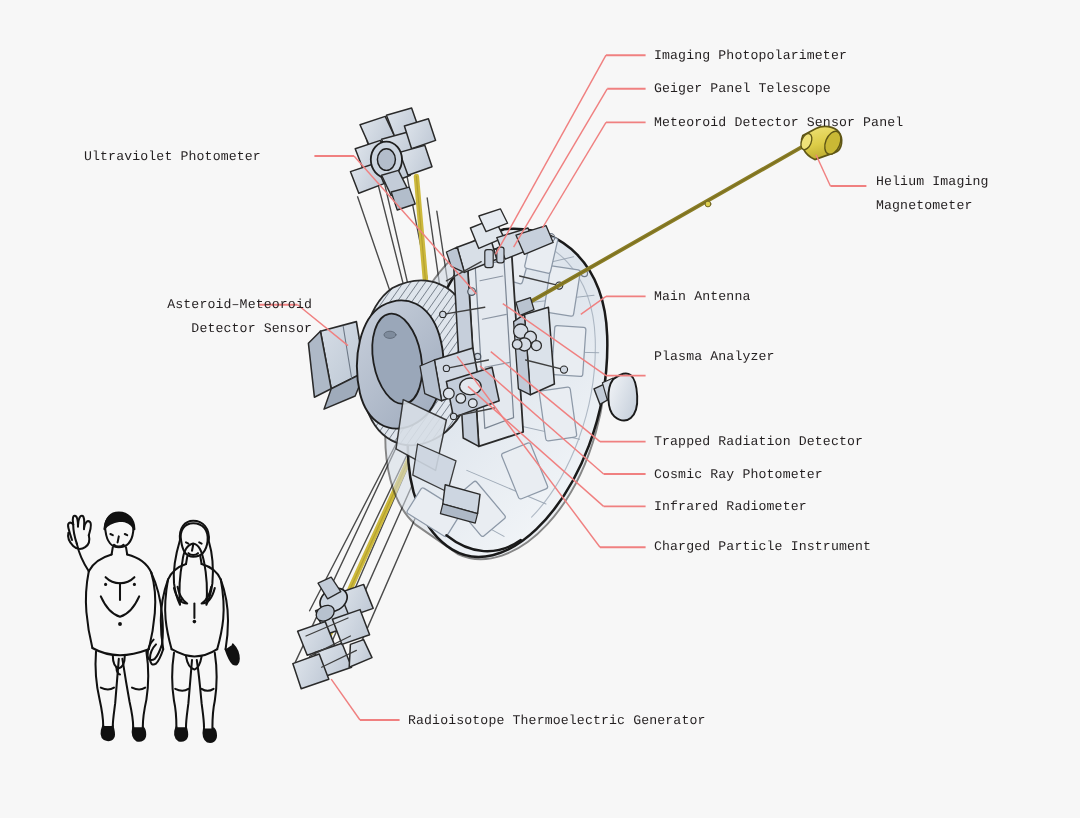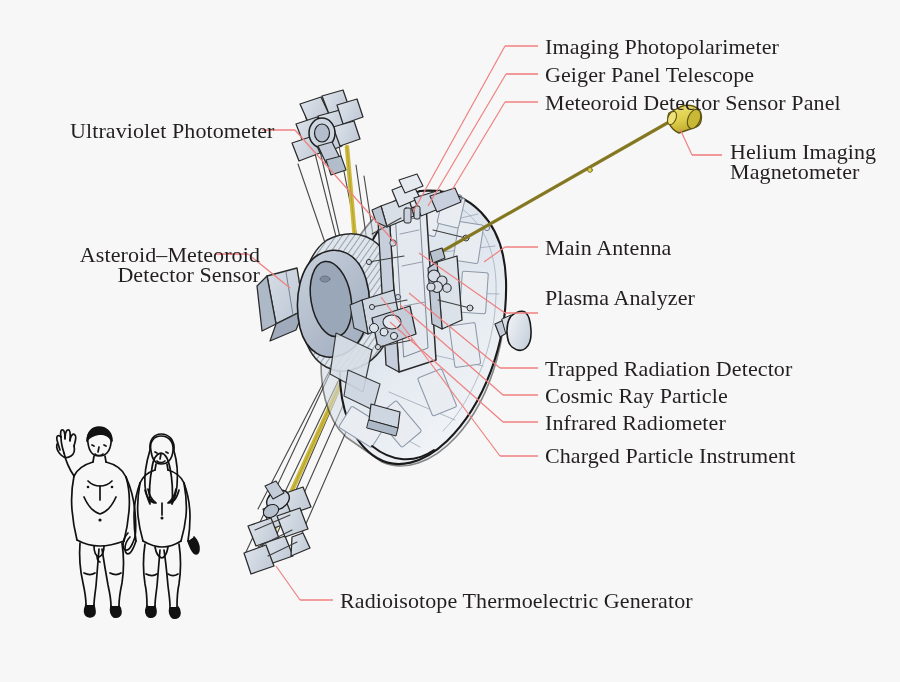--- a/index.html
+++ b/index.html
@@ -17,22 +17,22 @@
   }
   #diagram-svg {
     position: absolute;
     left: 0;
     top: 0;
     width: 900px;
     height: 682px;
   }
   .callout-label {
     position: absolute;
-    font-family: Liberation Serif, serif;
-    font-size: 22px;
+    font-family: Liberation Mono, monospace;
+    font-size: 11px;
     line-height: 20px;
     color: #231f20;
     white-space: pre;
     letter-spacing: 0.1px;
   }
   .callout-label.center-align {
     text-align: right;
   }
 </style>
 </head>
@@ -447,21 +447,21 @@
 
   <div id="label-layer">
       <div class="callout-label" style="left: 545px; top: 37px;">Imaging Photopolarimeter</div>
       <div class="callout-label" style="left: 545px; top: 65px;">Geiger Panel Telescope</div>
       <div class="callout-label" style="left: 545px; top: 93px;">Meteoroid Detector Sensor Panel</div>
       <div class="callout-label" style="left: 730px; top: 142px;">Helium Imaging
 Magnetometer</div>
       <div class="callout-label" style="left: 545px; top: 238px;">Main Antenna</div>
       <div class="callout-label" style="left: 545px; top: 288px;">Plasma Analyzer</div>
       <div class="callout-label" style="left: 545px; top: 359px;">Trapped Radiation Detector</div>
-      <div class="callout-label" style="left: 545px; top: 386px;">Cosmic Ray Particle</div>
+      <div class="callout-label" style="left: 545px; top: 386px;">Cosmic Ray Photometer</div>
       <div class="callout-label" style="left: 545px; top: 413px; text-align: right;">Infrared Radiometer</div>
       <div class="callout-label" style="left: 545px; top: 446px;">Charged Particle Instrument</div>
       <div class="callout-label" style="left: 70px; top: 121px;">Ultraviolet Photometer</div>
       <div class="callout-label center-align" style="left: 50px; top: 245px; width: 210px;">Asteroid–Meteoroid
 Detector Sensor</div>
       <div class="callout-label" style="left: 340px; top: 591px;">Radioisotope Thermoelectric Generator</div>
     </div>
 
 </div>
 

